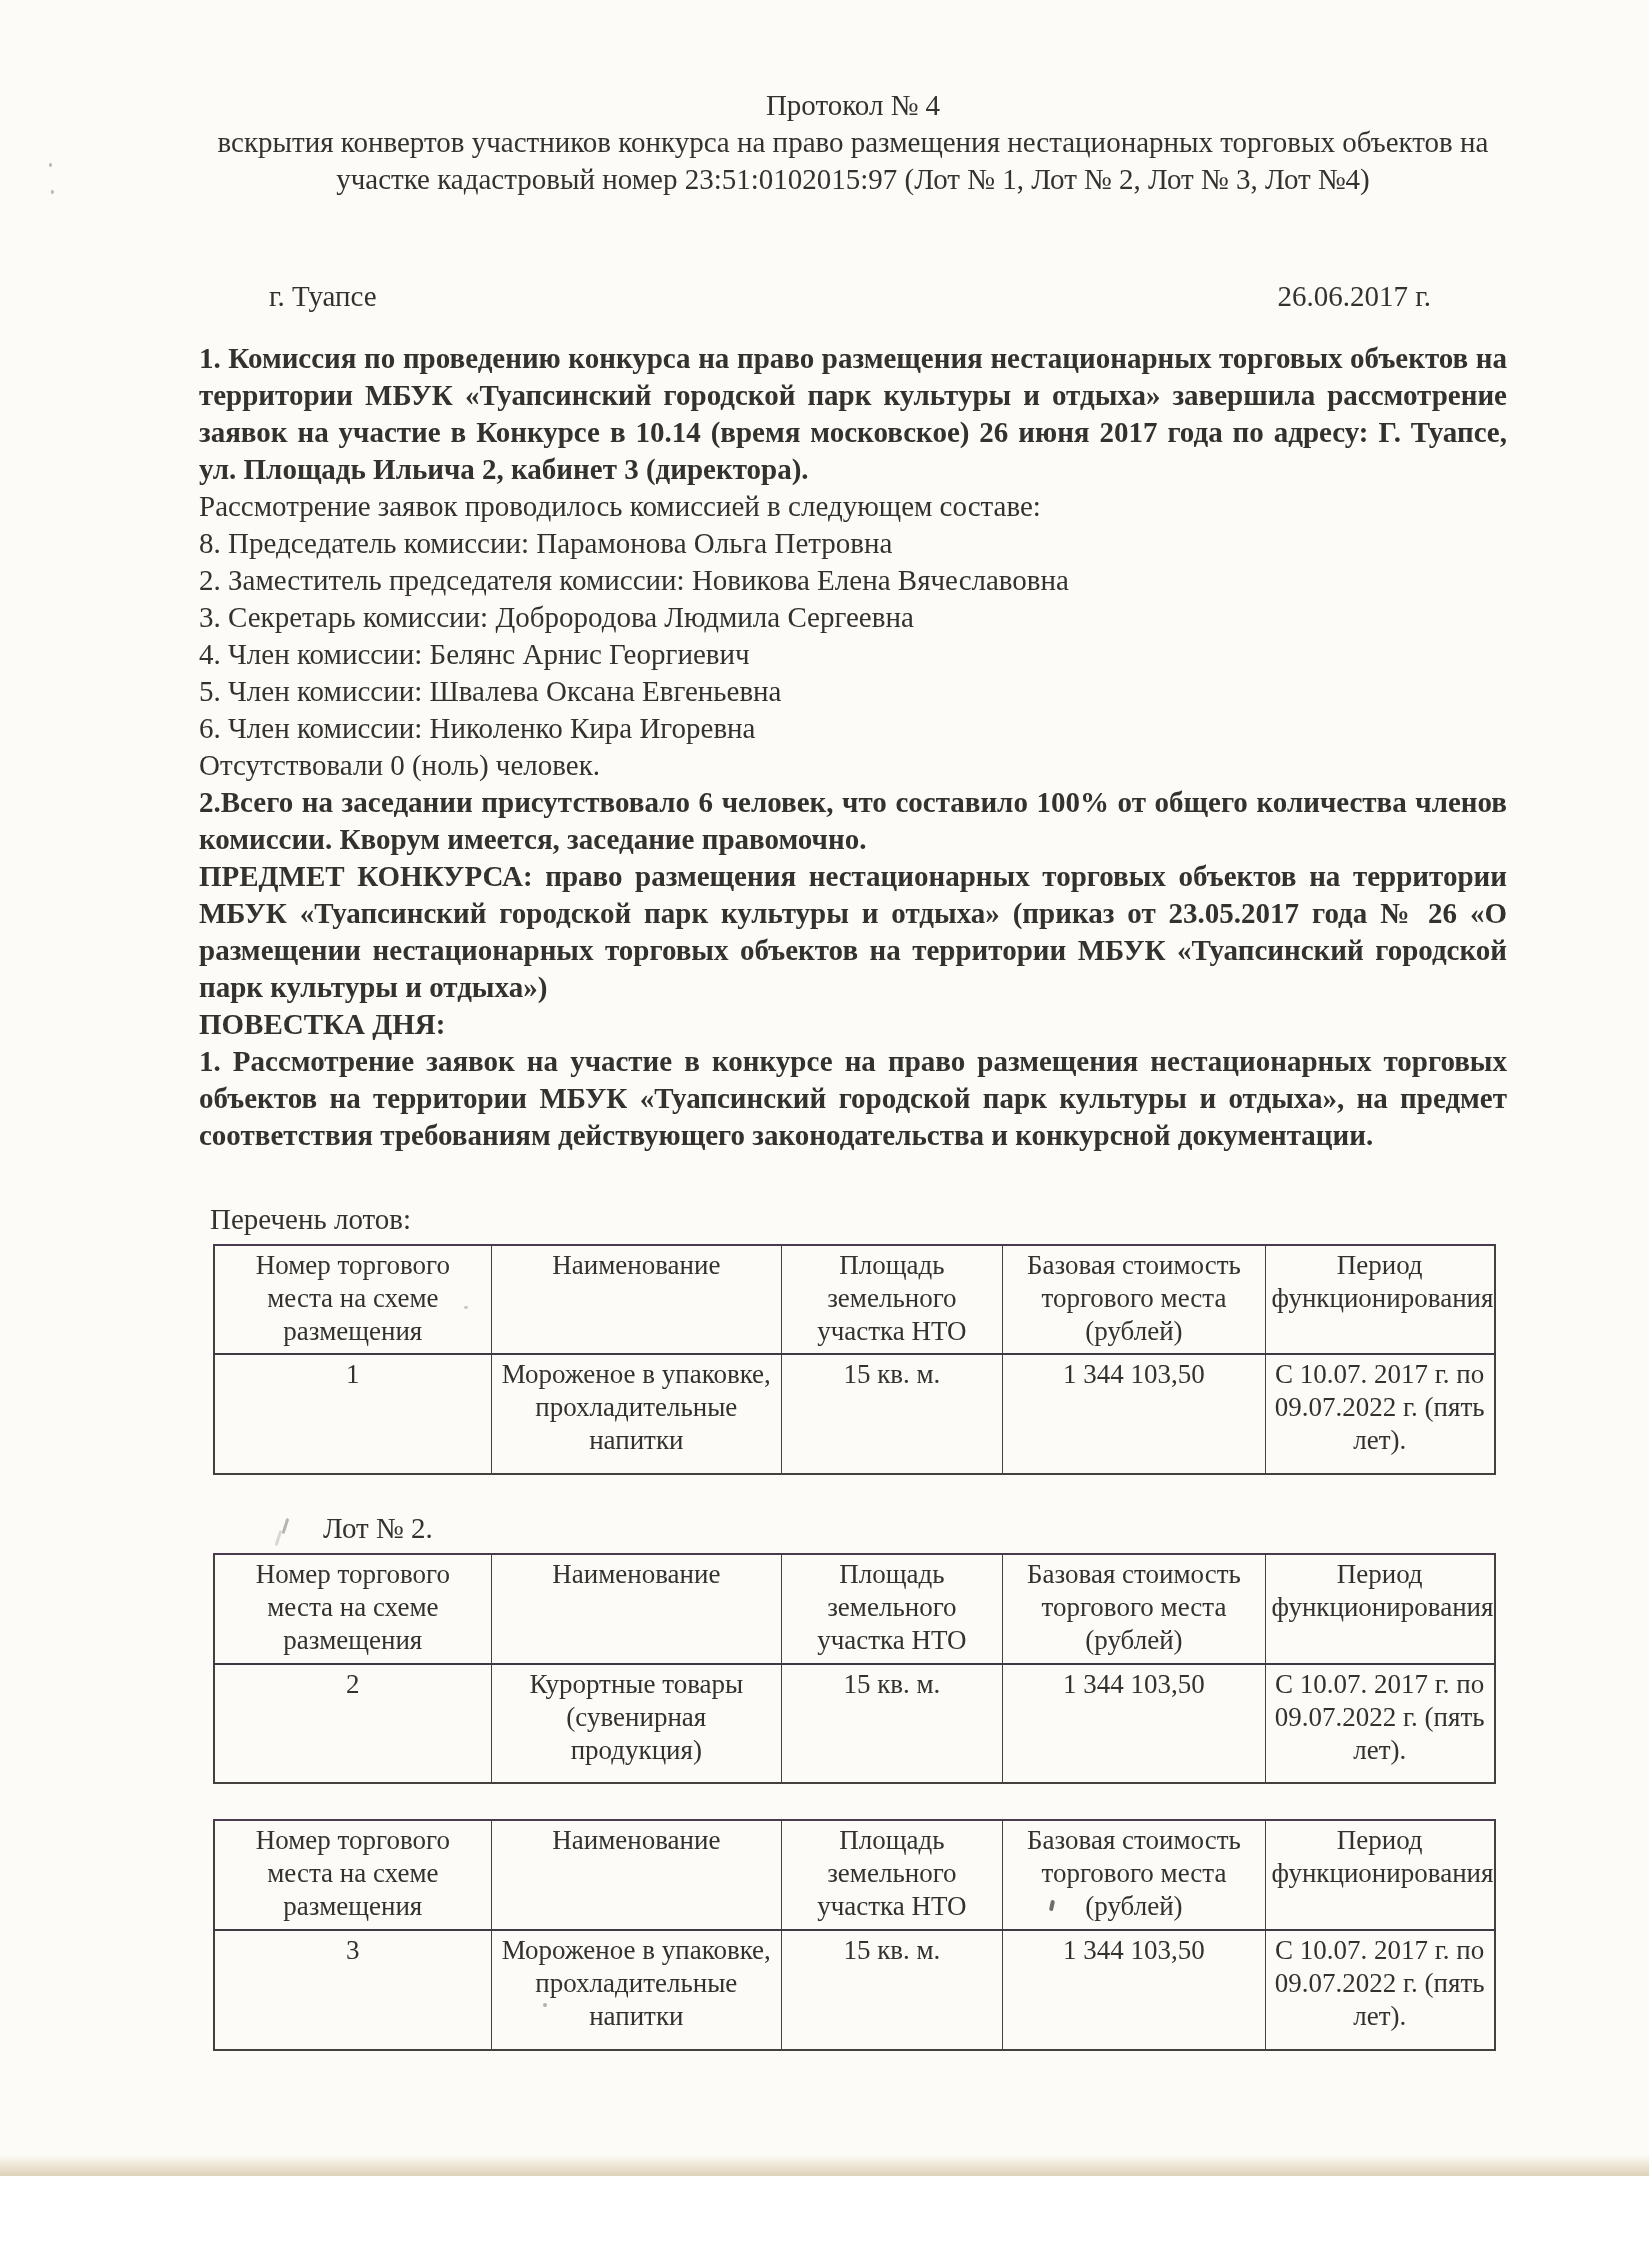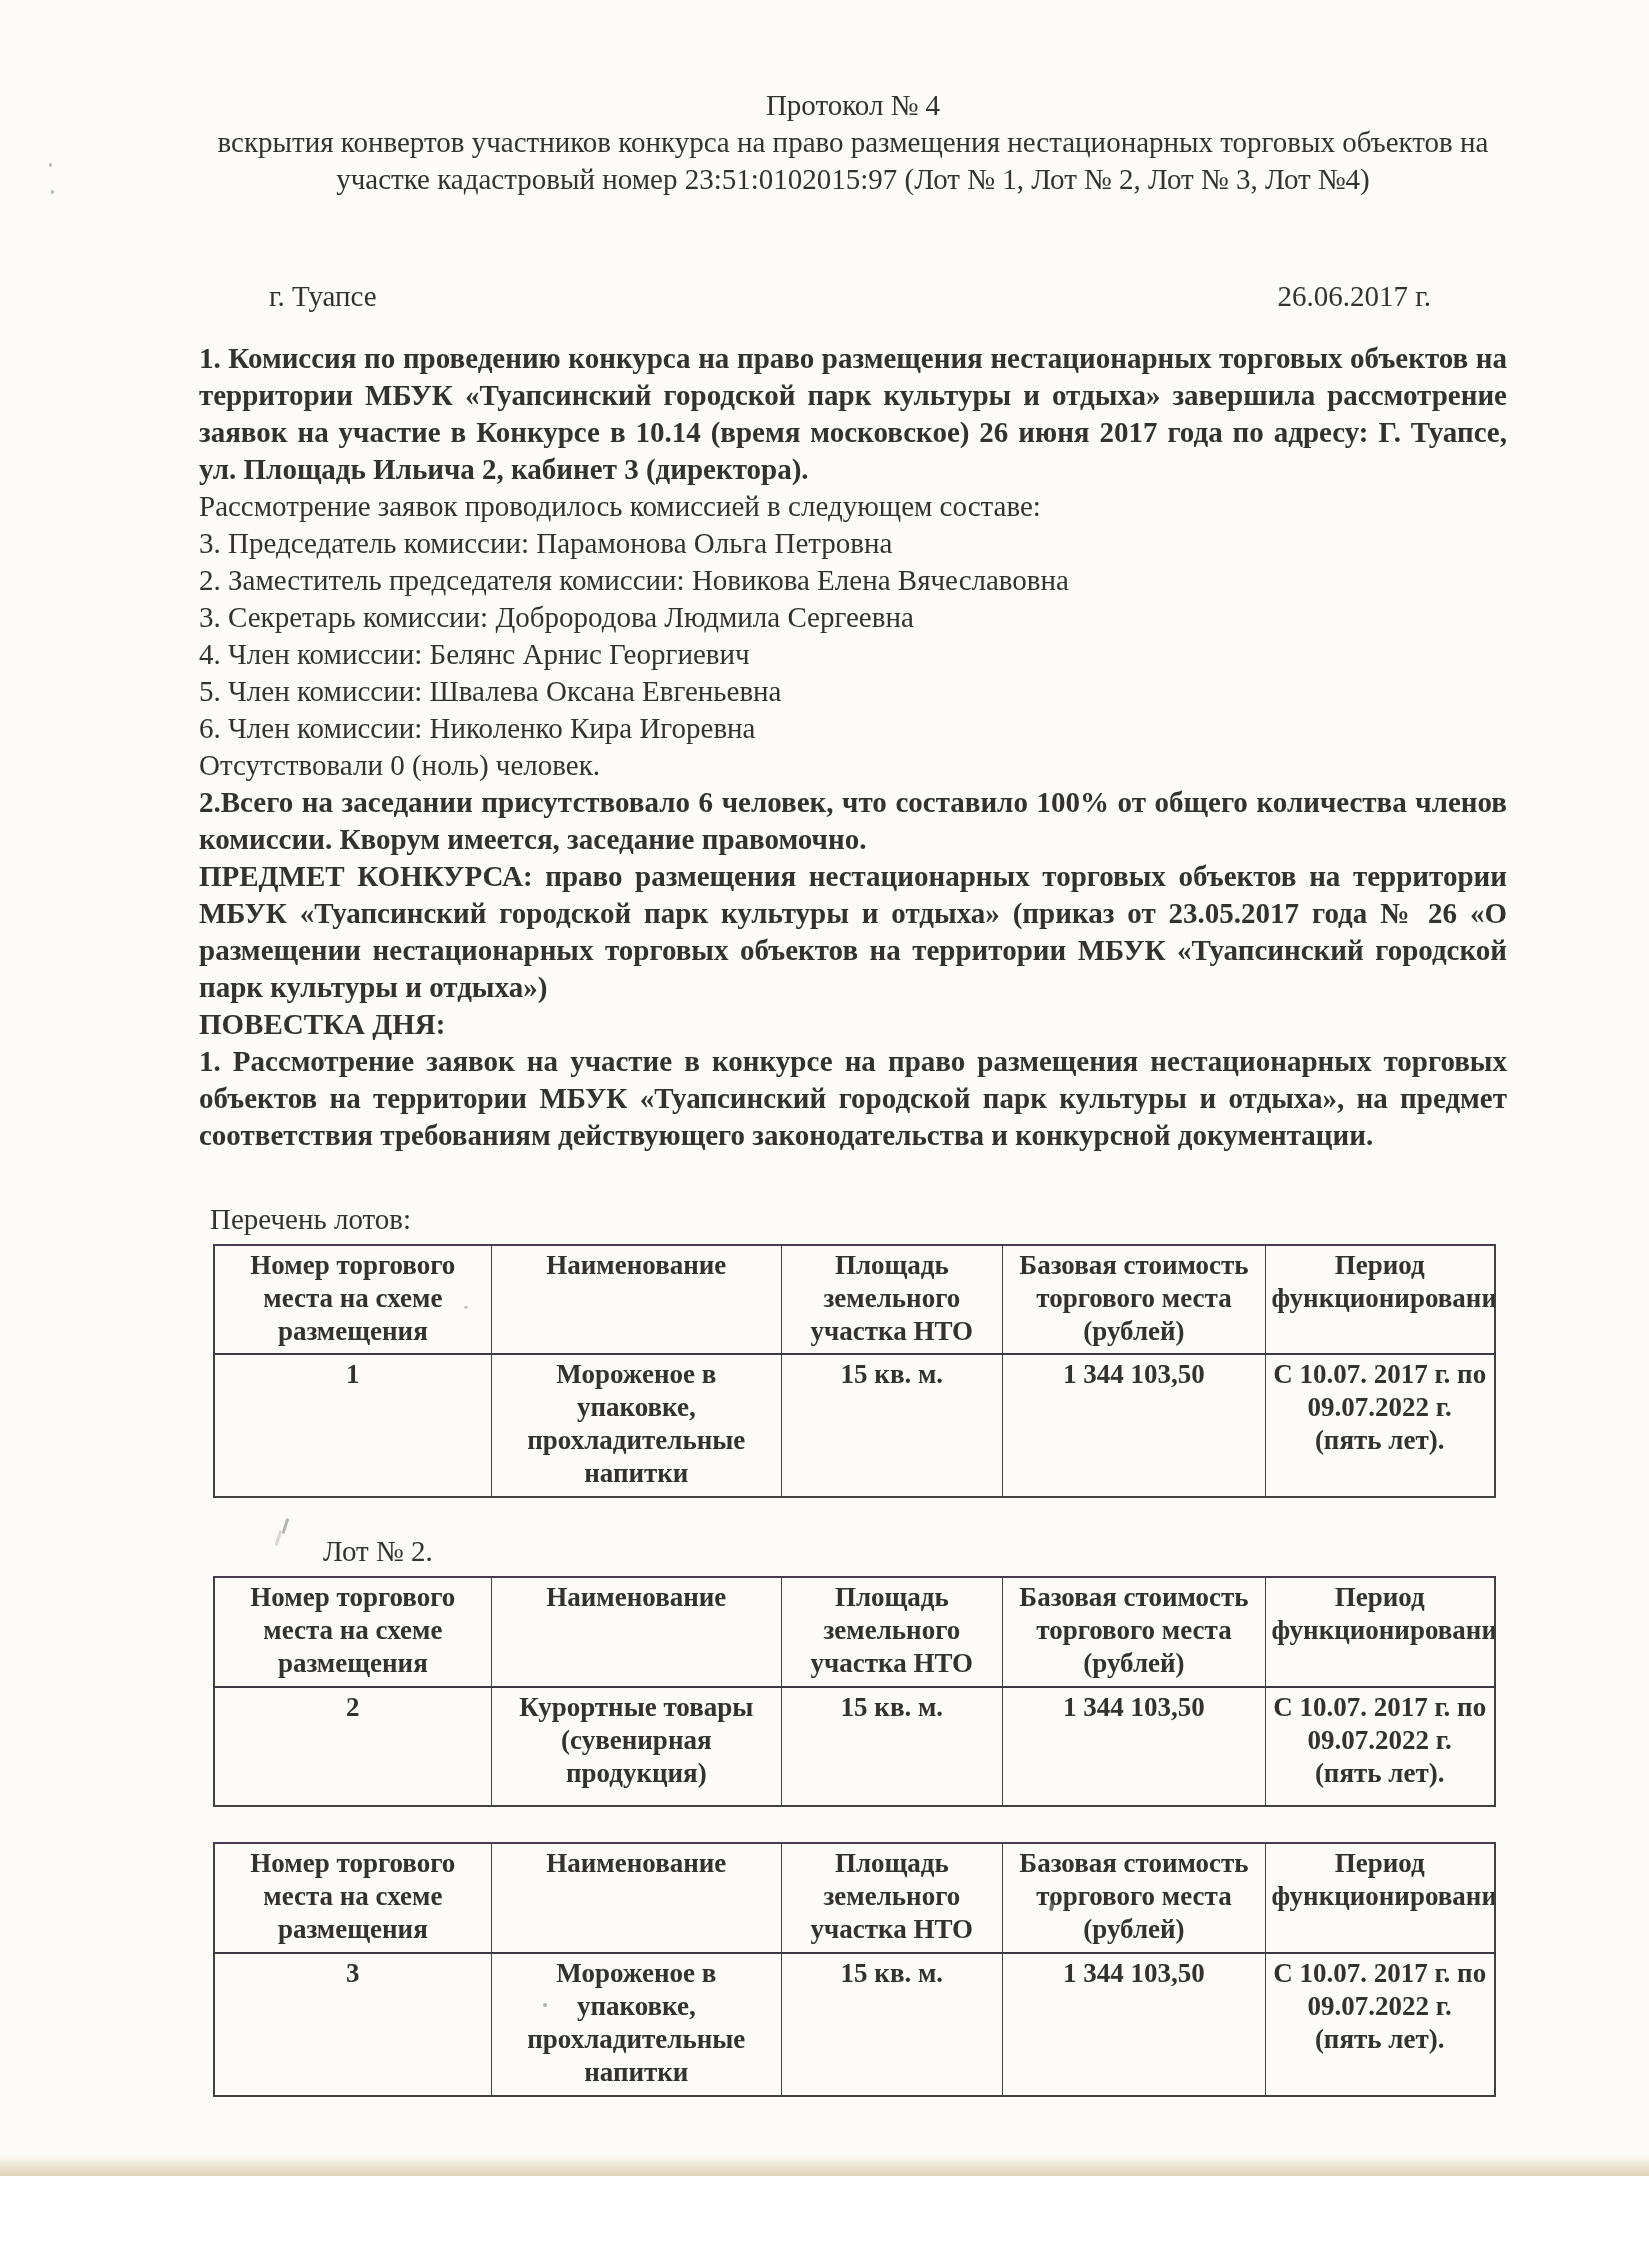--- a/index.html
+++ b/index.html
@@ -44,21 +44,21 @@
   .lot-block-gap { margin-top: 35px; }
   table.lot-table {
     margin: 5.8px 0 0 13.6px;
     width: 1283px;
     table-layout: fixed;
     border-collapse: collapse;
     border: 2.9px solid #45403e;
   }
   table.lot-table th, table.lot-table td {
     border: 1.9px solid #45403e;
-    font-weight: bold;
+    font-weight: normal;
     font-size: 27px;
     line-height: 33px;
     text-align: center;
     vertical-align: top;
     padding: 2.9px 5.8px 5.8px 5.8px;
     overflow: hidden;
   }
   table.lot-table tr.hdr th { height: 97px; border-bottom: 2.9px solid #3e3a44; }
   table.lot-table tr.data td { height: 109px; }
   table.lot-table { border-top-color: #4a3a50; }
@@ -103,21 +103,21 @@
 
     <div class="place-date">
       <span>г. Туапсе</span>
       <span>26.06.2017 г.</span>
     </div>
 
     <p class="just mt26">1. Комиссия по проведению конкурса на право размещения нестационарных торговых объектов на территории МБУК «Туапсинский городской парк культуры и отдыха» завершила рассмотрение заявок на участие в Конкурсе в 10.14 (время московское) 26 июня 2017 года по адресу: Г. Туапсе, ул. Площадь Ильича 2, кабинет 3 (директора).</p>
 
     <div>Рассмотрение заявок проводилось комиссией в следующем составе:</div>
 
-    <div>3. Председатель комиссии: Парамонова Ольга Петровна</div>
+    <div>8. Председатель комиссии: Парамонова Ольга Петровна</div>
     <div>2. Заместитель председателя комиссии: Новикова Елена Вячеславовна</div>
     <div>3. Секретарь комиссии: Доброродова Людмила Сергеевна</div>
     <div>4. Член комиссии: Белянс Арнис Георгиевич</div>
     <div>5. Член комиссии: Швалева Оксана Евгеньевна</div>
     <div>6. Член комиссии: Николенко Кира Игоревна</div>
 
     <div>Отсутствовали 0 (ноль) человек.</div>
 
     <p class="just">2.Всего на заседании присутствовало 6 человек, что составило 100% от общего количества членов комиссии. Кворум имеется, заседание правомочно.</p>
 

